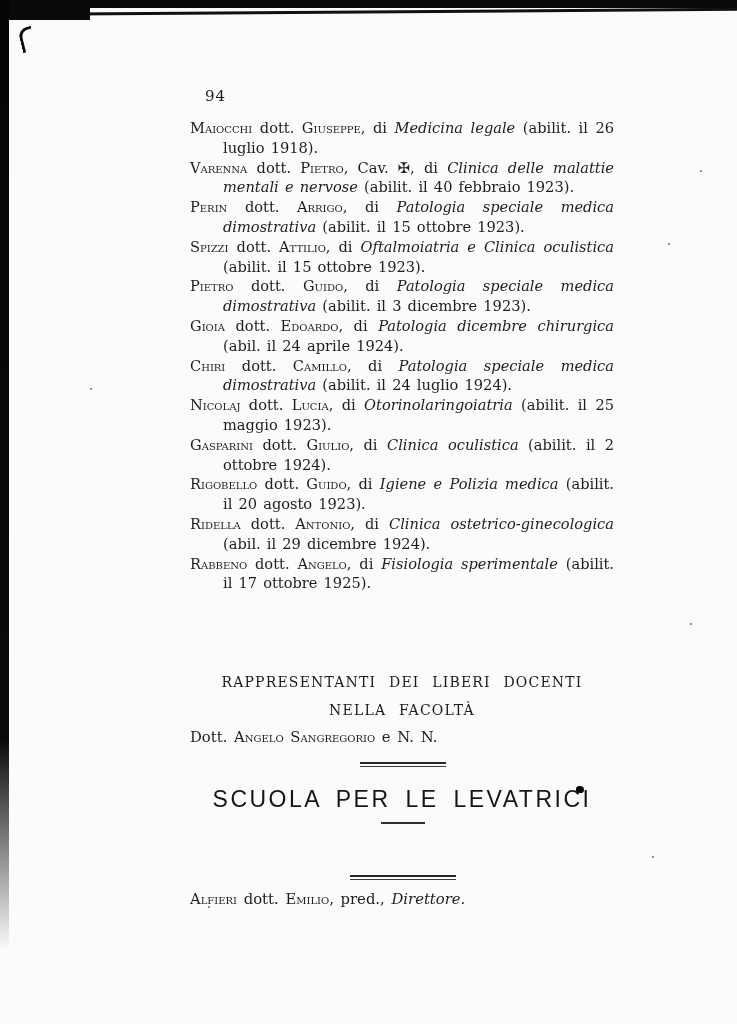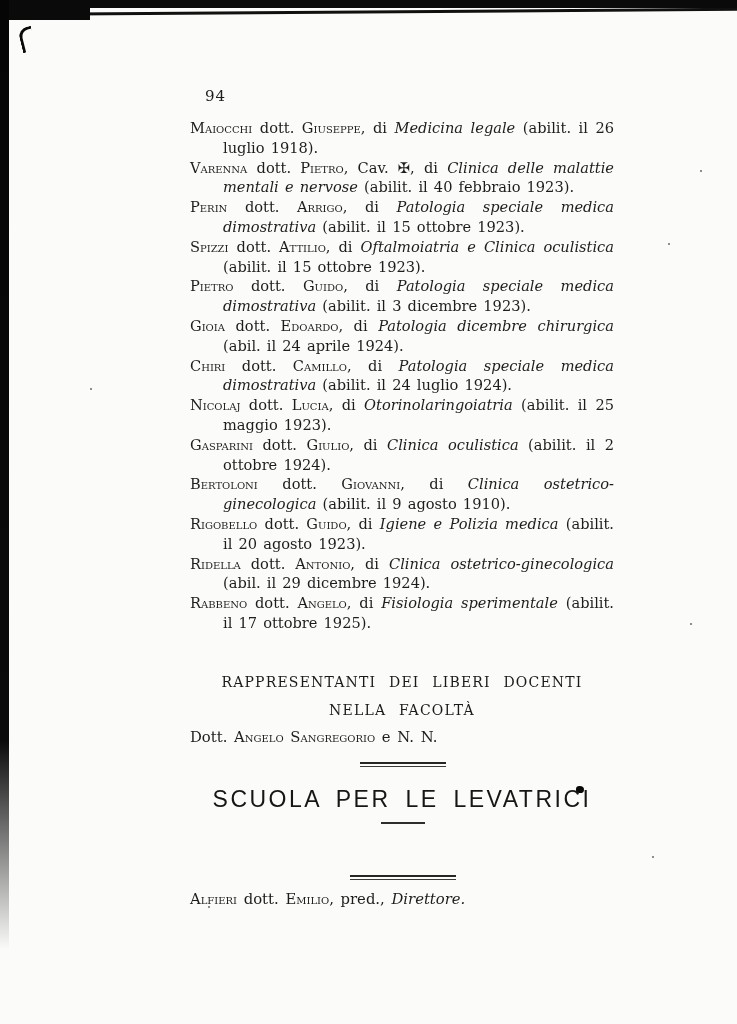--- a/index.html
+++ b/index.html
@@ -67,21 +67,20 @@
 <div class="entries">
   <p class="entry"><span class="sc">Maiocchi</span><span> dott. </span><span class="sc">Giuseppe</span><span>, di </span><span class="it">Medicina legale</span><span> (abilit. il 26 luglio 1918).</span></p>
   <p class="entry"><span class="sc">Varenna</span><span> dott. </span><span class="sc">Pietro</span><span>, Cav. ✠, di </span><span class="it">Clinica delle malattie mentali e nervose</span><span> (abilit. il 40 febbraio 1923).</span></p>
   <p class="entry"><span class="sc">Perin</span><span> dott. </span><span class="sc">Arrigo</span><span>, di </span><span class="it">Patologia speciale medica dimostrativa</span><span> (abilit. il 15 ottobre 1923).</span></p>
   <p class="entry"><span class="sc">Spizzi</span><span> dott. </span><span class="sc">Attilio</span><span>, di </span><span class="it">Oftalmoiatria e Clinica oculistica</span><span> (abilit. il 15 ottobre 1923).</span></p>
   <p class="entry"><span class="sc">Pietro</span><span> dott. </span><span class="sc">Guido</span><span>, di </span><span class="it">Patologia speciale medica dimostrativa</span><span> (abilit. il 3 dicembre 1923).</span></p>
   <p class="entry"><span class="sc">Gioia</span><span> dott. </span><span class="sc">Edoardo</span><span>, di </span><span class="it">Patologia dicembre chirurgica</span><span> (abil. il 24 aprile 1924).</span></p>
   <p class="entry"><span class="sc">Chiri</span><span> dott. </span><span class="sc">Camillo</span><span>, di </span><span class="it">Patologia speciale medica dimostrativa</span><span> (abilit. il 24 luglio 1924).</span></p>
   <p class="entry"><span class="sc">Nicolaj</span><span> dott. </span><span class="sc">Lucia</span><span>, di </span><span class="it">Otorinolaringoiatria</span><span> (abilit. il 25 maggio 1923).</span></p>
   <p class="entry"><span class="sc">Gasparini</span><span> dott. </span><span class="sc">Giulio</span><span>, di </span><span class="it">Clinica oculistica</span><span> (abilit. il 2 ottobre 1924).</span></p>
-  <p class="entry"><span class="sc">Bertoloni</span><span> dott. </span><span class="sc">Giovanni</span><span>, di </span><span class="it">Clinica ostetrico-ginecologica</span><span> (abilit. il 9 agosto 1910).</span></p>
   <p class="entry"><span class="sc">Rigobello</span><span> dott. </span><span class="sc">Guido</span><span>, di </span><span class="it">Igiene e Polizia medica</span><span> (abilit. il 20 agosto 1923).</span></p>
   <p class="entry"><span class="sc">Ridella</span><span> dott. </span><span class="sc">Antonio</span><span>, di </span><span class="it">Clinica ostetrico-ginecologica</span><span> (abil. il 29 dicembre 1924).</span></p>
   <p class="entry"><span class="sc">Rabbeno</span><span> dott. </span><span class="sc">Angelo</span><span>, di </span><span class="it">Fisiologia sperimentale</span><span> (abilit. il 17 ottobre 1925).</span></p>
 </div>
 
 <div class="rep-heading rep-line1">RAPPRESENTANTI  DEI  LIBERI  DOCENTI</div>
 <div class="rep-heading rep-line2">NELLA  FACOLTÀ</div>
 <div class="rep-entry"><span>Dott. </span><span class="sc">Angelo Sangregorio</span><span> e N. N.</span></div>
 
 <div class="divider double divider-a"></div>

